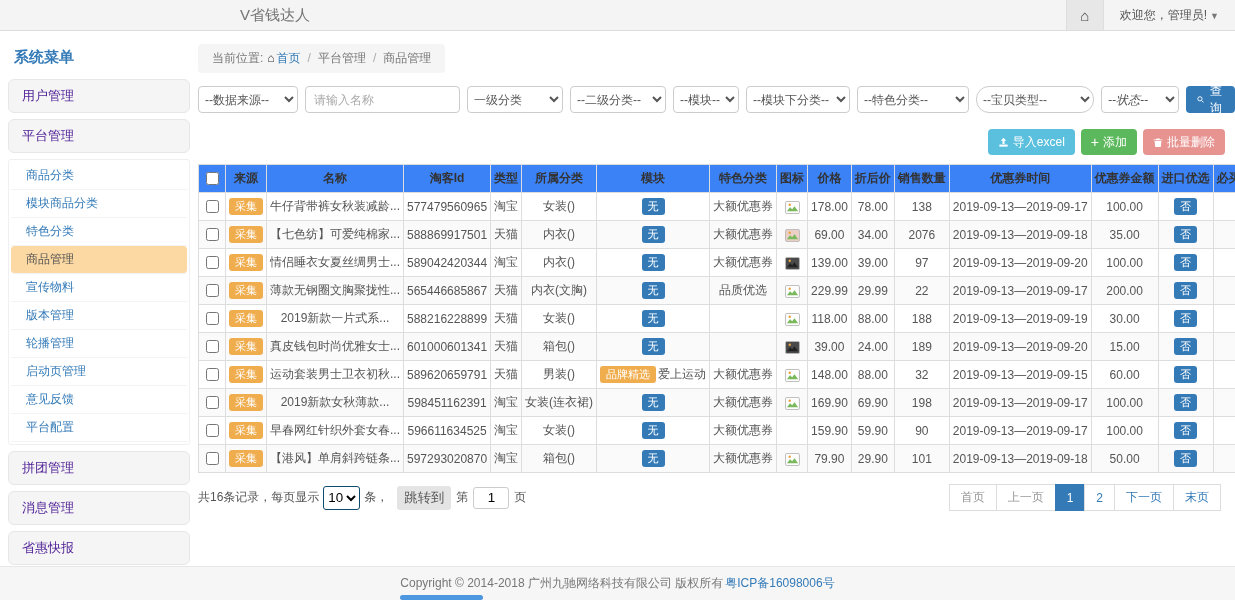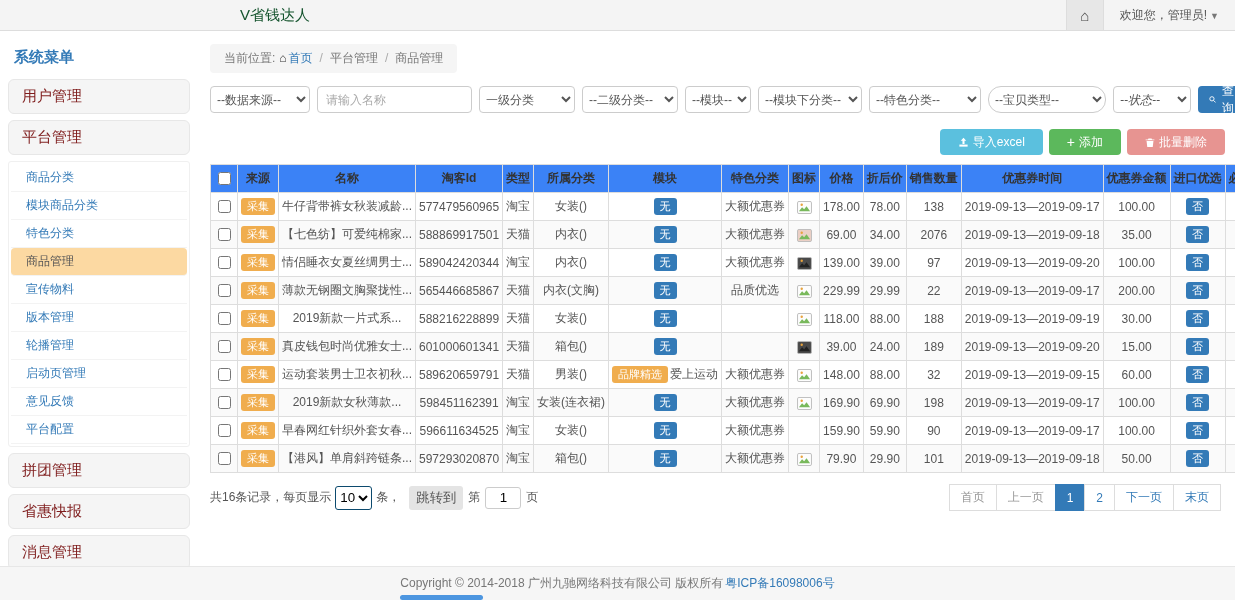--- a/index.html
+++ b/index.html
@@ -4,57 +4,57 @@
 <style>
   * { box-sizing: border-box; }
   html,body { margin:0; padding:0; }
   body {
     width:1235px; height:600px; position:relative; overflow:hidden;
     background:#fff; color:#333;
     font-family:"Liberation Sans","DejaVu Sans",sans-serif; font-size:12px;
   }
   
   .topbar { height:31px; background:#f4f4f4; border-bottom:1px solid #ddd; display:flex; align-items:center; }
-  .brand { margin-left:240px; font-size:15px; color:#14532d; }
+  .brand { margin-left:240px; font-size:15px; color:#737373; }
   .topbar-right { margin-left:auto; display:flex; align-items:center; height:100%; }
   .home-btn { width:38px; height:100%; background:#e7e7e7; border-left:1px solid #ddd; border-right:1px solid #ddd;
     display:flex; align-items:center; justify-content:center; font-size:15px; color:#444; cursor:pointer; }
   .welcome { padding:0 16px; color:#555; cursor:pointer; }
   .caret { font-size:9px; color:#777; margin-left:3px; }
   
   .page { display:flex; align-items:flex-start; padding-top:13px; }
   
   .sidebar { width:182px; margin-left:8px; flex-shrink:0; }
   .sb-title { color:#337ab7; font-size:15px; font-weight:bold; padding:4px 4px 12px 6px; }
   .sb-top { background:#f5f5f5; border:1px solid #e7e7e7; border-radius:6px; padding:7px 13px; margin-bottom:6px;
-    color:#7f1d1d; font-size:15px; cursor:pointer; }
+    color:#4c1d95; font-size:13px; cursor:pointer; }
   .sb-sub { background:#fff; padding:5px 15px; color:#337ab7; font-size:12px; border-bottom:1px solid #f3f3f3;
     cursor:pointer; }
   .sb-sub.active { background:#fcd9a2; border-radius:4px; color:#555; }
   .sb-subwrap { border:1px solid #f0f0f0; border-radius:3px; margin-bottom:6px; padding:2px; }
   
-  .main { flex:1; margin:0 10px 0 20px; min-width:0; }
+  .main { flex:1; margin:0 10px 0 8px; min-width:0; }
   .breadcrumb { display:inline-block; background:#f5f5f5; border-radius:4px; padding:6px 14px; color:#777; margin-bottom:13px; }
   .breadcrumb .home-ic { color:#333; margin:0 2px 0 4px; }
   .breadcrumb a { color:#337ab7; text-decoration:none; cursor:pointer; }
   .breadcrumb .sep { margin:0 7px; color:#aaa; }
   
   .filter-bar { display:flex; gap:7px; align-items:center; margin-bottom:16px; }
   .f-select { height:27px; border:1px solid #ccc; border-radius:4px; background:#fff; color:#555; font-size:12px; padding:0 2px; }
   .f-input { height:27px; border:1px solid #ccc; border-radius:4px; padding:0 8px; width:155px; font-size:12px; color:#555; }
   .f-input::placeholder { color:#aaa; }
   .btn { border:none; border-radius:4px; height:27px; padding:0 11px; color:#fff; font-size:12px; cursor:pointer;
     display:inline-flex; align-items:center; gap:4px; }
   .btn-query { background:#337ab7; }
   
   .toolbar { display:flex; justify-content:flex-end; gap:6px; margin-bottom:9px; }
   .btn-import { background:#5bc0de; }
   .btn-add { background:#5cb85c; }
   .btn-batch { background:#d9534f; opacity:.62; }
-  .btn-sm { height:26px; padding:0 18px; }
+  .btn-sm { height:26px; padding:0 10px; }
   
   table { width:100%; border-collapse:collapse; border:1px solid #ddd; }
   th, td { border:1px solid #ddd; padding:4px 3px; text-align:center; color:#555; white-space:nowrap; font-size:12px; }
   th { color:#333; font-weight:bold; background:#3b82f6; }
   tbody tr:nth-child(even) td { background:#fafafa; }
   td.name-cell { max-width:138px; overflow:hidden; text-overflow:ellipsis; }
   .badge { display:inline-block; border-radius:3px; color:#fff; font-size:11px; padding:1px 6px; line-height:15px; }
   .b-orange { background:#f0ad4e; }
   .b-blue { background:#337ab7; }
   .mod-text { color:#555; margin-left:2px; }
@@ -99,22 +99,22 @@
           <div class="sb-sub">特色分类</div>
           <div class="sb-sub active">商品管理</div>
           <div class="sb-sub">宣传物料</div>
           <div class="sb-sub">版本管理</div>
           <div class="sb-sub">轮播管理</div>
           <div class="sb-sub">启动页管理</div>
           <div class="sb-sub">意见反馈</div>
           <div class="sb-sub">平台配置</div>
         </div>
         <div class="sb-top">拼团管理</div>
+        <div class="sb-top">消息管理</div>
         <div class="sb-top">省惠快报</div>
-        <div class="sb-top">消息管理</div>
         <div class="sb-top">订单管理</div>
       </div>
   </div>
 
   <div class="main">
     <div class="breadcrumb">
       <span>当前位置:</span><span class="home-ic">⌂</span><a>首页</a><span class="sep">/</span><span>平台管理</span><span class="sep">/</span><span>商品管理</span>
     </div>
 
     <div class="filter-bar">

